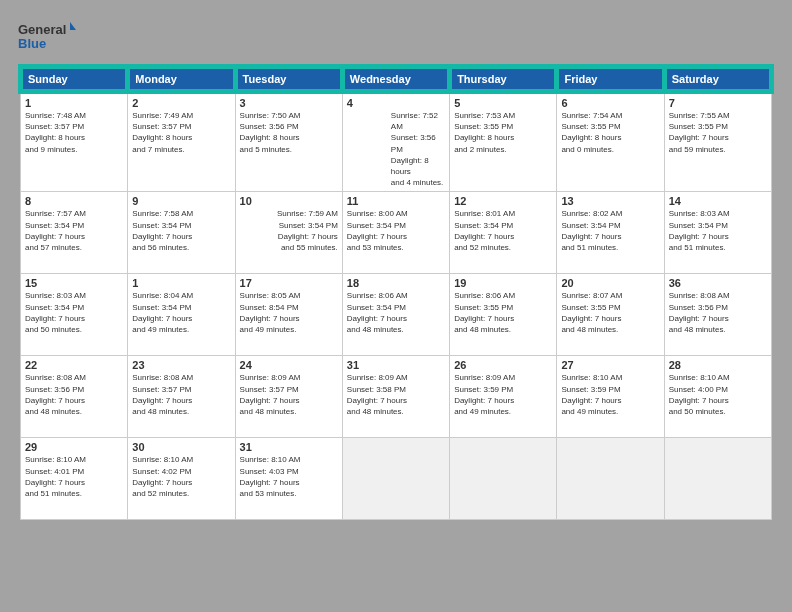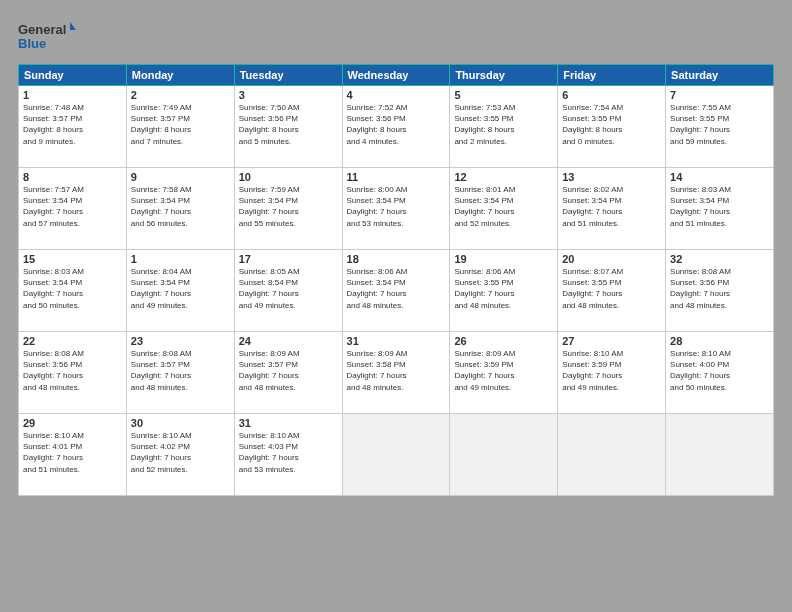--- a/index.html
+++ b/index.html
@@ -46,21 +46,21 @@
       border-collapse: collapse;
       table-layout: fixed;
     }
     .calendar-table th {
       background-color: #1a5fa8;
       color: #fff;
       font-size: 11px;
       font-weight: bold;
       text-align: left;
       padding: 4px 5px;
-      border: 1px solid #14b8a6;
+      border: 5px solid #14b8a6;
     }
     .calendar-table td {
       border: 1px solid #ccc;
       vertical-align: top;
       padding: 3px 4px;
       font-size: 8.5px;
       color: #333;
       background: #fff;
       height: 82px;
     }
@@ -127,21 +127,21 @@
           </td>
           <td>
             <span class="day-number">3</span>
             <div class="day-info" style="white-space: pre-line;">Sunrise: 7:50 AM
 Sunset: 3:56 PM
 Daylight: 8 hours
 and 5 minutes.</div>
           </td>
           <td>
             <span class="day-number">4</span>
-            <div class="day-info" style="white-space: pre-line;">Sunrise: 7:52 AM
+            <div class="day-info" style="white-space: pre-line; margin-left: 44px;">Sunrise: 7:52 AM
 Sunset: 3:56 PM
 Daylight: 8 hours
 and 4 minutes.</div>
           </td>
           <td>
             <span class="day-number">5</span>
             <div class="day-info" style="white-space: pre-line;">Sunrise: 7:53 AM
 Sunset: 3:55 PM
 Daylight: 8 hours
 and 2 minutes.</div>
@@ -171,21 +171,21 @@
           </td>
           <td>
             <span class="day-number">9</span>
             <div class="day-info" style="white-space: pre-line;">Sunrise: 7:58 AM
 Sunset: 3:54 PM
 Daylight: 7 hours
 and 56 minutes.</div>
           </td>
           <td>
             <span class="day-number">10</span>
-            <div class="day-info" style="white-space: pre-line;">Sunrise: 7:59 AM
+            <div class="day-info" style="white-space: pre-line; text-align: right;">Sunrise: 7:59 AM
 Sunset: 3:54 PM
 Daylight: 7 hours
 and 55 minutes.</div>
           </td>
           <td>
             <span class="day-number">11</span>
             <div class="day-info" style="white-space: pre-line;">Sunrise: 8:00 AM
 Sunset: 3:54 PM
 Daylight: 7 hours
 and 53 minutes.</div>
@@ -249,21 +249,21 @@
 and 48 minutes.</div>
           </td>
           <td>
             <span class="day-number">20</span>
             <div class="day-info" style="white-space: pre-line;">Sunrise: 8:07 AM
 Sunset: 3:55 PM
 Daylight: 7 hours
 and 48 minutes.</div>
           </td>
           <td>
-            <span class="day-number">32</span>
+            <span class="day-number">36</span>
             <div class="day-info" style="white-space: pre-line;">Sunrise: 8:08 AM
 Sunset: 3:56 PM
 Daylight: 7 hours
 and 48 minutes.</div>
           </td>
         </tr>
         <tr>
           <td>
             <span class="day-number">22</span>
             <div class="day-info" style="white-space: pre-line;">Sunrise: 8:08 AM

